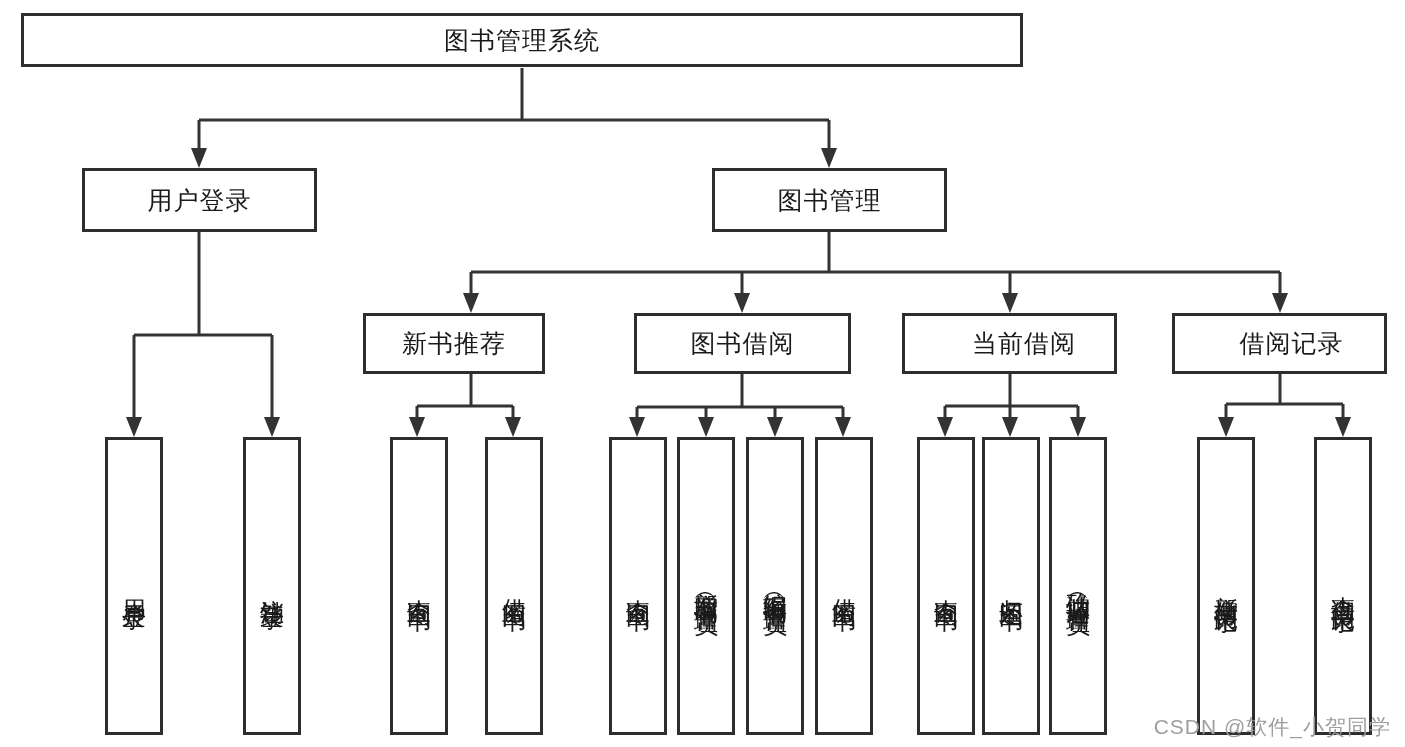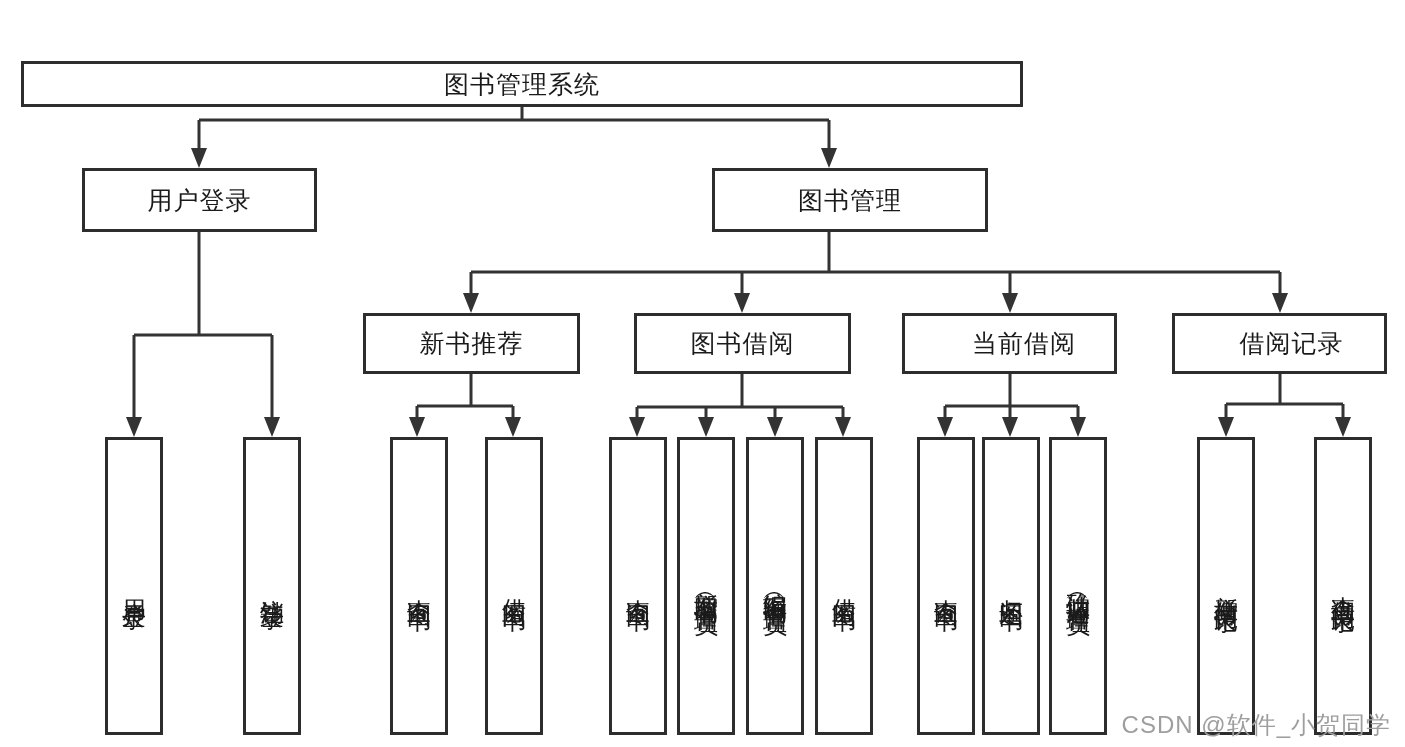--- a/index.html
+++ b/index.html
@@ -25,26 +25,26 @@
   .box .h-label { font-size: 25px; letter-spacing: 1px; white-space: nowrap; }
   .box .v-label {
     writing-mode: vertical-rl;
     text-orientation: mixed;
     font-size: 24px;
     letter-spacing: 3px;
     white-space: nowrap;
   }
 
   
-  .n-root   { left: 21px;   top: 13px;  width: 1002px; height: 46px; margin-top: 48px; }
+  .n-root   { left: 21px;   top: 13px;  width: 1002px; height: 54px; }
   
   .n-login  { left: 82px;   top: 168px; width: 235px;  height: 64px; }
-  .n-bmgmt  { left: 712px;  top: 168px; width: 276px;  height: 64px; }
+  .n-bmgmt  { left: 712px;  top: 168px; width: 235px;  height: 64px; }
   
-  .n-nbr    { left: 363px;  top: 313px; width: 217px;  height: 61px; }
+  .n-nbr    { left: 363px;  top: 313px; width: 182px;  height: 61px; }
   .n-bb     { left: 634px;  top: 313px; width: 217px;  height: 61px; }
   .n-cb     { left: 902px;  top: 313px; width: 215px;  height: 61px; padding-left: 29px; }
   .n-br     { left: 1172px; top: 313px; width: 215px;  height: 61px; padding-left: 24px; }
   
   .leaf     { top: 437px; width: 58px; height: 298px; }
   .l-1  { left: 105px; }
   .l-2  { left: 243px; }
   .l-3  { left: 390px; }
   .l-4  { left: 485px; }
   .l-5  { left: 609px; }
@@ -54,21 +54,21 @@
   .l-9  { left: 917px; }
   .l-10 { left: 982px; }
   .l-11 { left: 1049px; }
   .l-12 { left: 1197px; }
   .l-13 { left: 1314px; }
 
   .watermark {
     position: absolute;
     right: 14px;
     bottom: 6px;
-    font-size: 24px;
+    font-size: 21px;
     color: #9e9e9e;
     letter-spacing: 1px;
     z-index: 5;
     white-space: nowrap;
   }
 </style>
 </head>
 <body>
 
 <div class="canvas">

